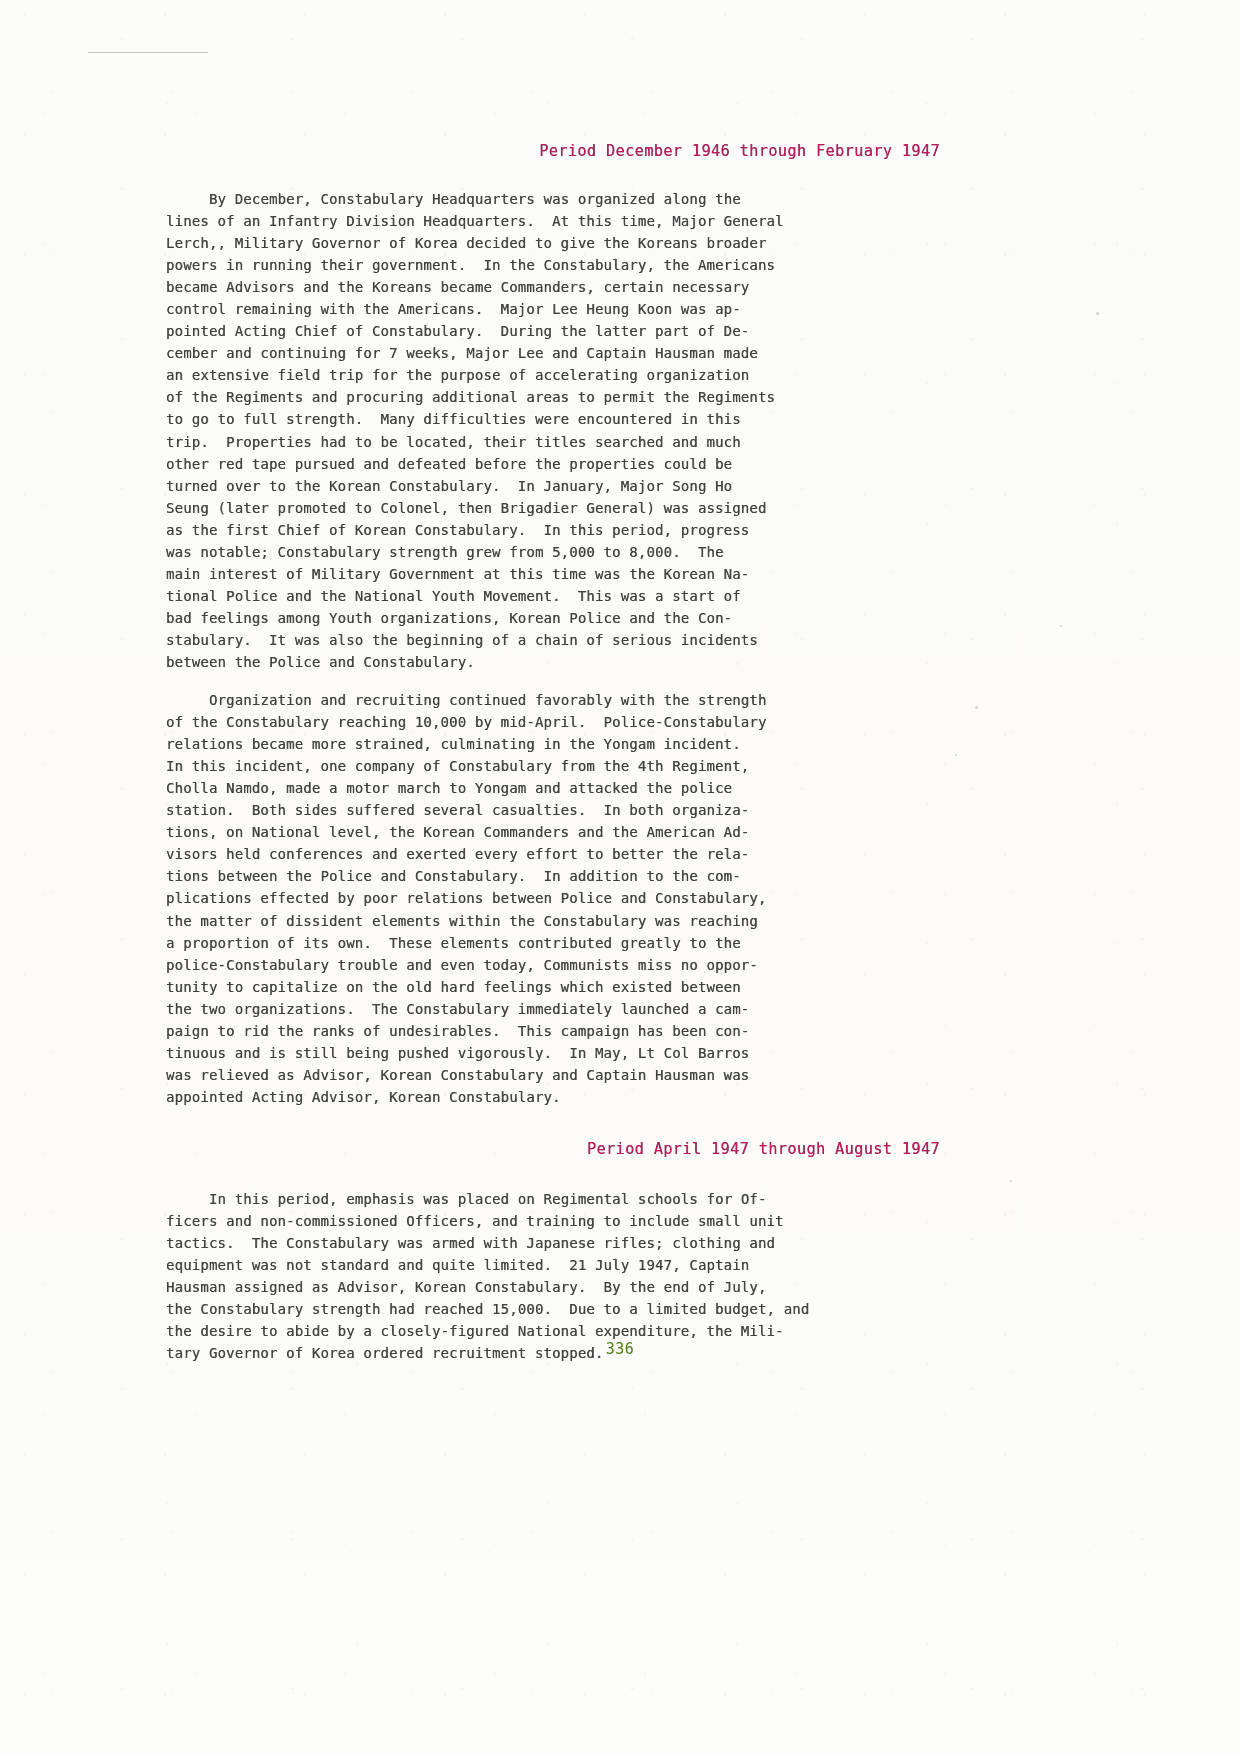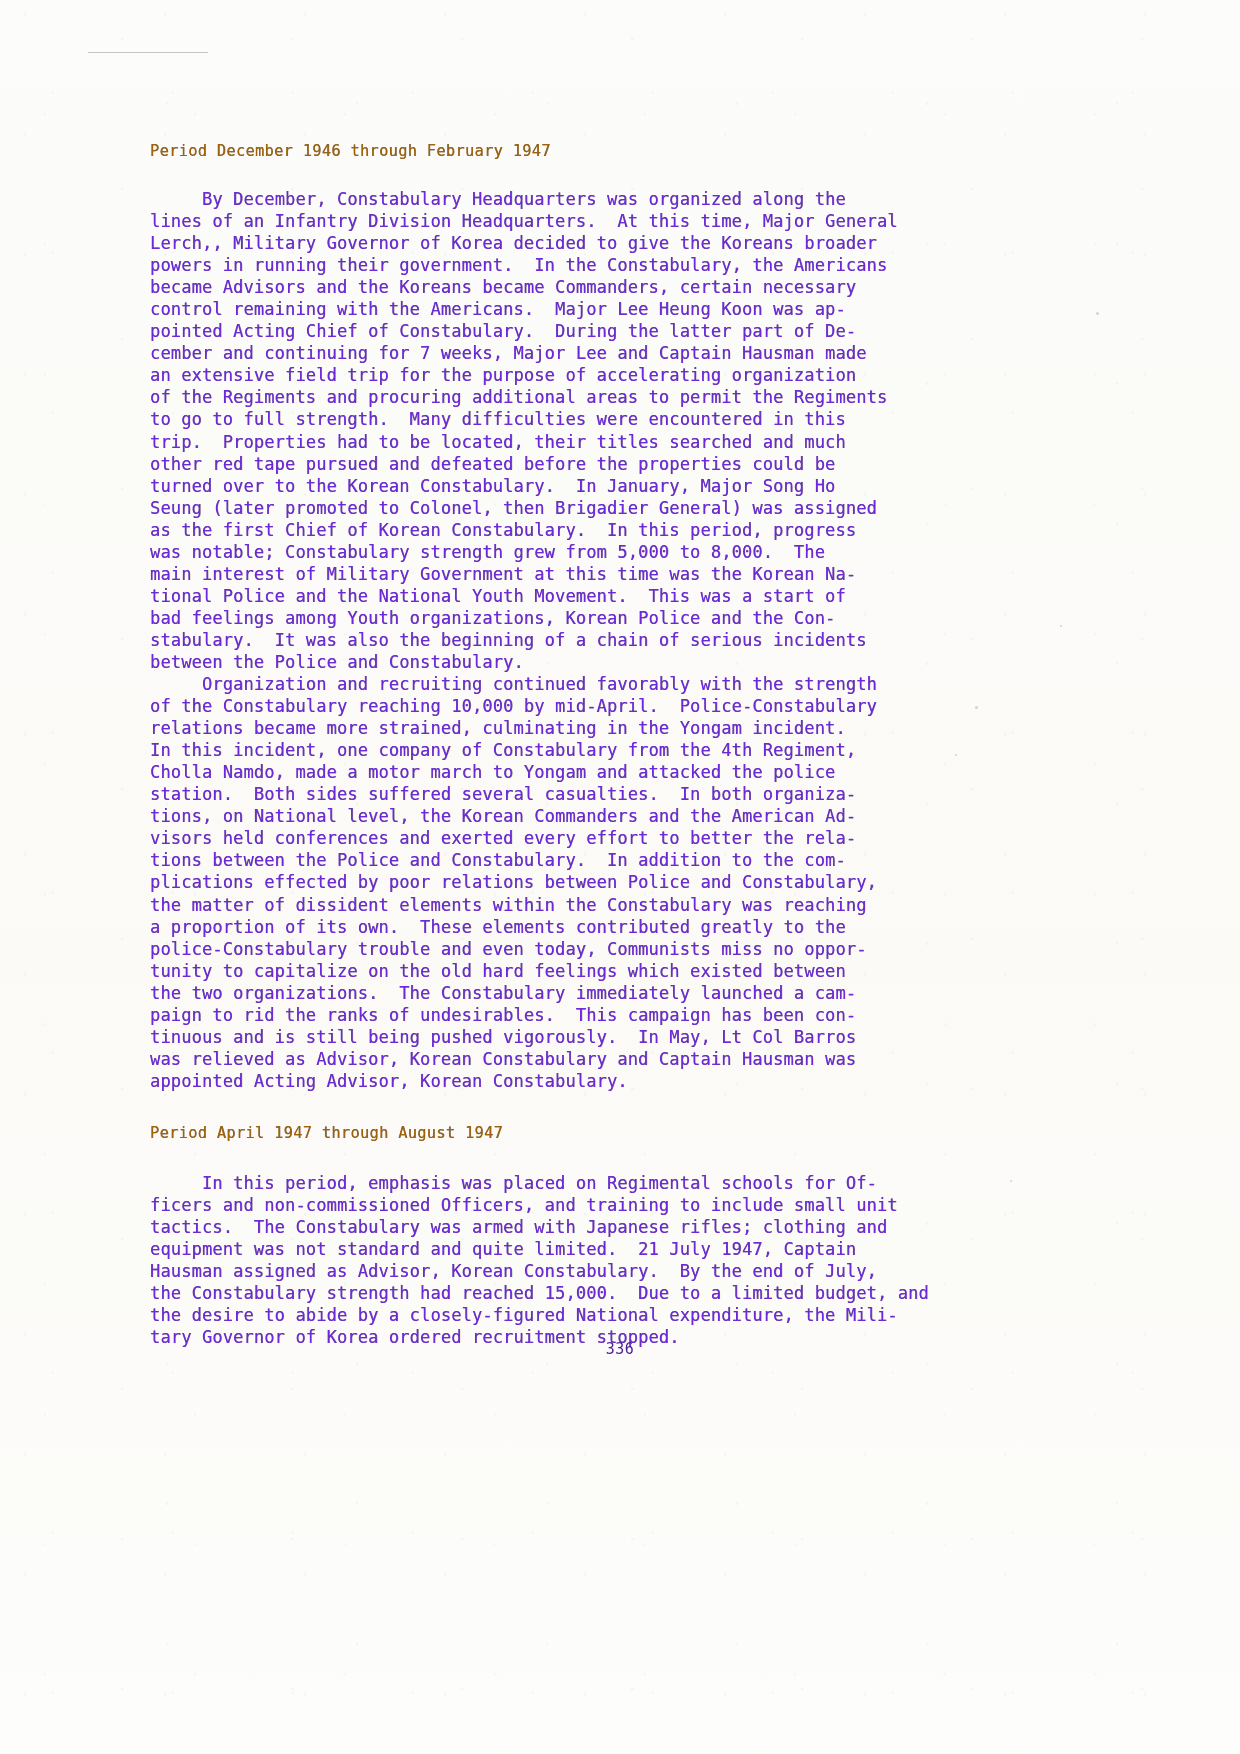--- a/index.html
+++ b/index.html
@@ -40,50 +40,50 @@
     height: 1px;
     background: rgba(0,0,0,0.22);
   }
   .content {
     position: absolute;
     left: 150px;
     top: 140px;
     width: 790px;
   }
   .doc-heading {
-    text-align: left;
+    text-align: right;
     font-size: 15.2px;
     line-height: 22px;
     letter-spacing: 0.4px;
-    color: #a16207;
+    color: #be185d;
     margin: 0 0 26px 0;
     font-weight: normal;
     text-shadow: 0.35px 0.2px 0 rgba(0,0,0,0.55);
   }
   .doc-heading.h-mid {
     margin-top: 30px;
     margin-bottom: 28px;
   }
   .doc-para {
-    font-size: 17px;
+    font-size: 14px;
     line-height: 22.05px;
     letter-spacing: 0.15px;
-    color: #6d28d9;
-    margin: 0;
+    color: #404040;
+    margin: 16px;
     white-space: pre-wrap;
     text-shadow: 0.35px 0.2px 0 rgba(0,0,0,0.5);
   }
   .page-number {
     position: absolute;
     left: 0;
     right: 0;
     top: 1340px;
     text-align: center;
     font-size: 15px;
-    color: #4c1d95;
+    color: #4d7c0f;
     letter-spacing: 0.4px;
   }
   .spot {
     position: absolute;
     background: rgba(0,0,0,0.16);
     border-radius: 50%;
     pointer-events: none;
   }
 </style>
 </head>

